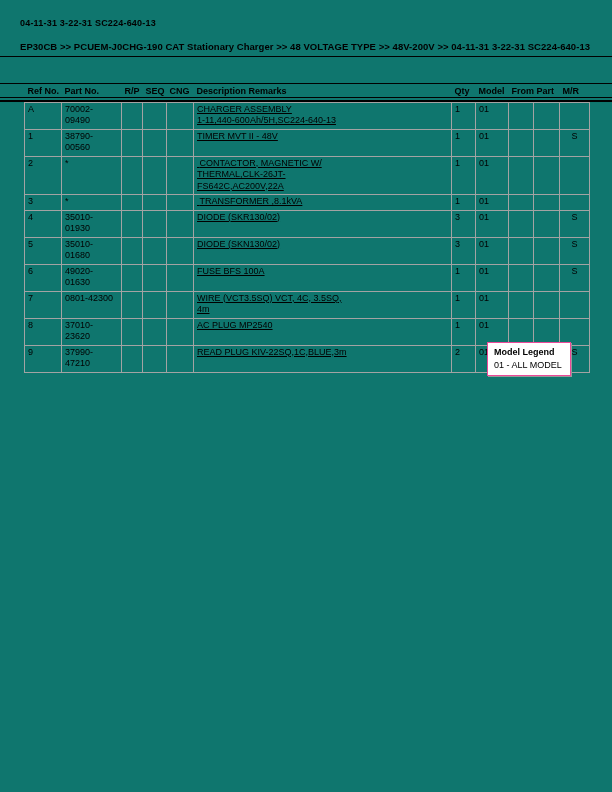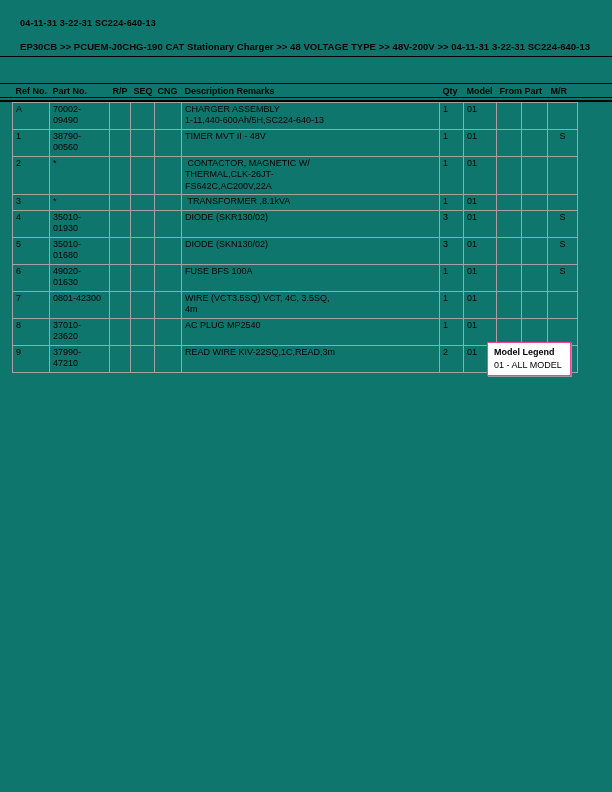--- a/index.html
+++ b/index.html
@@ -21,37 +21,37 @@
     position: absolute; left: 20px; top: 41px;
     font-size: 9.5px; font-weight: bold; white-space: nowrap; letter-spacing: 0.05px; text-align: center;
   }
   .rule { position: absolute; left: 0; width: 612px; background: #000; }
   .rule-breadcrumb { top: 56px; height: 1px; }
   .rule-header-top { top: 83px; height: 1px; }
   .rule-header-mid { top: 97px; height: 1px; }
   .rule-header-bot { top: 99.5px; height: 2px; }
 
   table.parts-table {
-    position: absolute; left: 12px; top: 84px; width: 565px;
+    position: absolute; left: 24px; top: 84px; width: 565px;
     border-collapse: collapse; table-layout: fixed;
     font-size: 9px;
   }
   .parts-table thead th {
     font-weight: bold; text-align: left; font-size: 9px;
     padding: 2px 0 0 3px; height: 18px; box-sizing: border-box;
     vertical-align: top; border: none; white-space: nowrap; overflow: visible;
   }
   .parts-table tbody td {
     border: 1px solid #a3a3a3;
     padding: 1px 3px 2px 3px;
     vertical-align: top;
     line-height: 11.5px;
     overflow: hidden;
   }
-  .parts-table tbody td.desc { white-space: pre-wrap; }
+  .parts-table tbody td.desc { white-space: pre-wrap; text-decoration: underline; }
   .parts-table tbody td.mr { text-align: center; padding-left: 0; padding-right: 0; }
 
   .legend {
     position: absolute; left: 487px; top: 342px; width: 84px;
     box-sizing: border-box;
     background: #fff;
     border: 1px solid #ec4899;
     box-shadow: 1px 1px 0 #999;
     padding: 3px 5px 4px 6px;
     font-size: 9px; line-height: 12.5px;
@@ -223,21 +223,21 @@
     <td></td>
     <td></td>
     <td class="mr"></td>
   </tr>
         <tr>
     <td>9</td>
     <td>37990-47210</td>
     <td></td>
     <td></td>
     <td></td>
-    <td class="desc">READ WIRE KIV-22SQ,1C,READ,3m</td>
+    <td class="desc">READ PLUG KIV-22SQ,1C,BLUE,3m</td>
     <td>2</td>
     <td>01</td>
     <td></td>
     <td></td>
     <td class="mr">S</td>
   </tr>
       </tbody>
   </table>
 
   <div class="legend">

